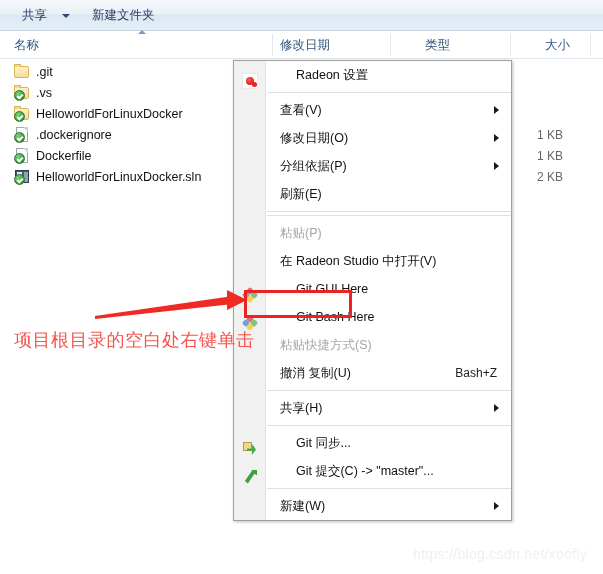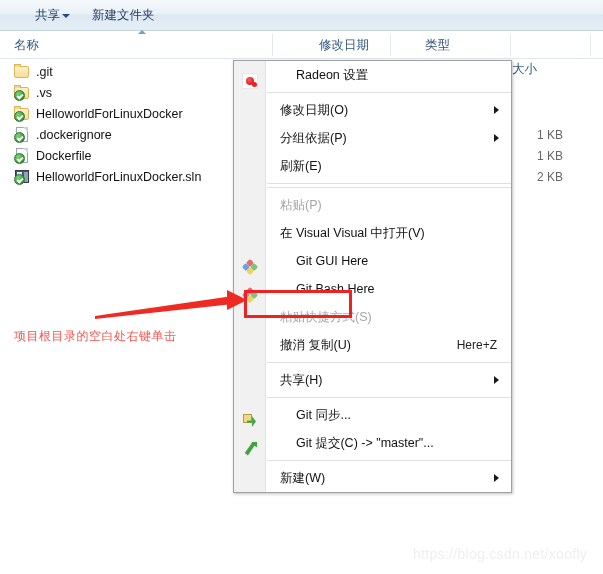--- a/index.html
+++ b/index.html
@@ -27,21 +27,21 @@
     box-sizing: border-box;
   }
   .tb-item {
     position: absolute;
     top: 7px;
     font-size: 12.5px;
     color: #1f3a5f;
     white-space: nowrap;
     line-height: 16px;
   }
-  #tb-share { left: 22px; margin-left: 13px; }
+  #tb-share { left: 22px; }
   #tb-share-caret {
     position: absolute;
     left: 62px; top: 14px;
     width: 0; height: 0;
     border-left: 4px solid transparent;
     border-right: 4px solid transparent;
     border-top: 4px solid #2b4a6f;
   }
   #tb-newfolder { left: 92px; }
 
@@ -62,23 +62,23 @@
     white-space: nowrap;
     line-height: 16px;
   }
   .coldiv {
     position: absolute;
     top: 3px;
     width: 1px; height: 22px;
     background: #e2e8ee;
   }
   #col-name { left: 14px; }
-  #col-date { left: 280px; margin-left: 39px; }
+  #col-date { left: 280px; }
   #col-type { left: 398px; margin-left: 27px; }
-  #col-size { left: 512px; margin-top: 24px; }
+  #col-size { left: 545px; }
   #div-1 { left: 272px; }
   #div-2 { left: 390px; }
   #div-3 { left: 510px; }
   #div-4 { left: 590px; }
   #sort-caret {
     position: absolute;
     left: 138px; top: 30px;
     width: 0; height: 0;
     border-left: 4px solid transparent;
     border-right: 4px solid transparent;
@@ -366,21 +366,21 @@
     border: 3px solid #ee2222;
     box-sizing: border-box;
     z-index: 40;
     pointer-events: none;
   }
 
   
   #annot-text {
     position: absolute;
     left: 14px; top: 328px;
-    font-size: 12px;
+    font-size: 18px;
     color: #f4564f;
     white-space: nowrap;
     letter-spacing: 0.5px;
     z-index: 30;
   }
   #annot-arrow {
     position: absolute;
     left: 95px; top: 290px;
     width: 160px; height: 30px;
     z-index: 30;
@@ -477,39 +477,43 @@
 <div id="ctxmenu">
   <div id="ctxgutter"></div>
 
   <div class="mi">
     <span class="mi-icon icon-radeon"></span>
     <span class="mi-label">Radeon 设置</span>
   </div>
   <div class="msep"></div>
 
   <div class="mi">
+    <span class="mi-label">查看(V)</span>
+    <span class="mi-arrow"></span>
+  </div>
+  <div class="mi">
     <span class="mi-label">修改日期(O)</span>
     <span class="mi-arrow"></span>
   </div>
   <div class="mi">
     <span class="mi-label">分组依据(P)</span>
     <span class="mi-arrow"></span>
   </div>
   <div class="mi">
     <span class="mi-label">刷新(E)</span>
   </div>
   <div class="msep"></div>
 
   <div class="msep"></div>
 
   <div class="mi disabled">
     <span class="mi-label">粘贴(P)</span>
   </div>
   <div class="mi">
-    <span class="mi-label">在 Visual Visual 中打开(V)</span>
+    <span class="mi-label">在 Radeon Studio 中打开(V)</span>
   </div>
   <div class="mi">
     <span class="mi-icon icon-git">
         <i></i>
         <i></i>
         <i></i>
         <i></i>
       </span>
     <span class="mi-label">Git GUI Here</span>
   </div>
@@ -520,21 +524,21 @@
         <i></i>
         <i></i>
       </span>
     <span class="mi-label">Git Bash Here</span>
   </div>
   <div class="mi disabled">
     <span class="mi-label">粘贴快捷方式(S)</span>
   </div>
   <div class="mi">
     <span class="mi-label">撤消 复制(U)</span>
-    <span class="mi-accel">Here+Z</span>
+    <span class="mi-accel">Bash+Z</span>
   </div>
   <div class="msep"></div>
 
   <div class="mi">
     <span class="mi-label">共享(H)</span>
     <span class="mi-arrow"></span>
   </div>
   <div class="msep"></div>
 
   <div class="mi">

